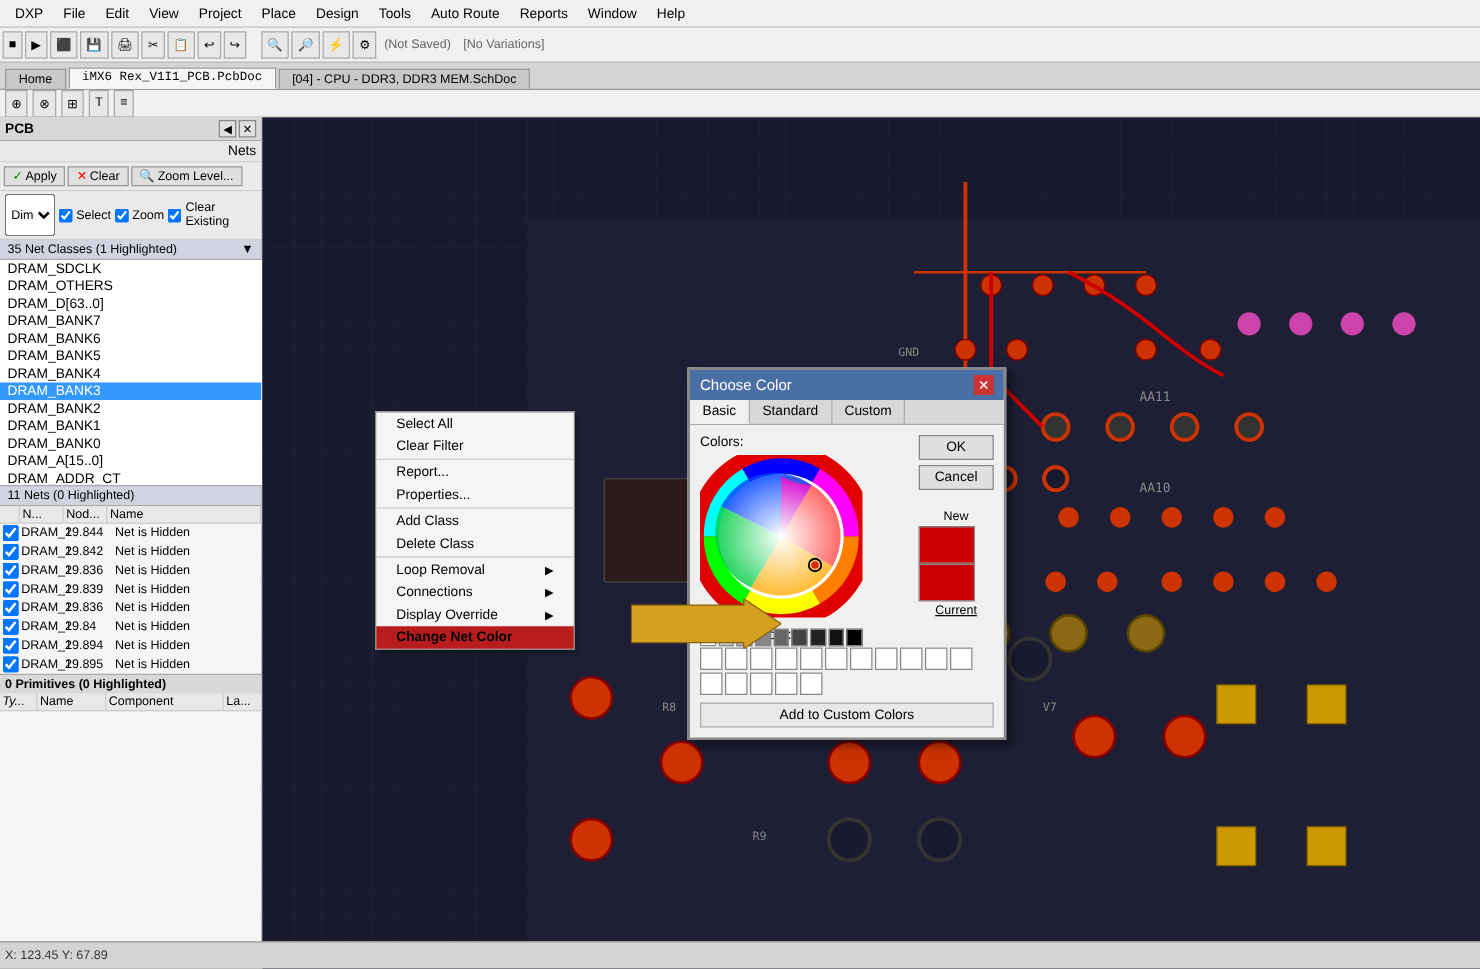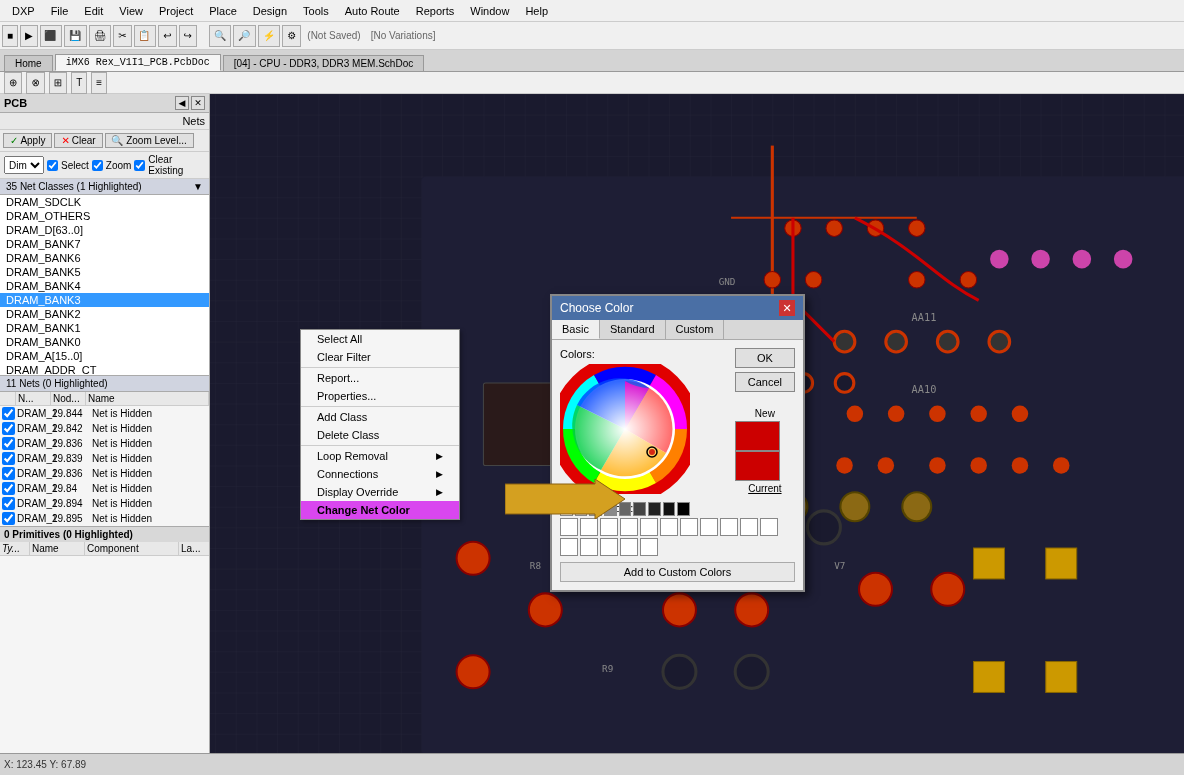--- a/index.html
+++ b/index.html
@@ -20,38 +20,38 @@
 
     
     .main-layout { display: flex; height: calc(775px - 22px - 28px - 22px - 22px); }
 
     
     .left-panel { width: 210px; background: #f5f5f5; border-right: 1px solid #aaa; display: flex; flex-direction: column; flex-shrink: 0; }
     .panel-header { background: #d8d8d8; border-bottom: 1px solid #aaa; padding: 2px 4px; font-size: 11px; font-weight: bold; display: flex; align-items: center; justify-content: space-between; }
     .panel-controls { display: flex; gap: 2px; padding: 3px; background: #ebebeb; border-bottom: 1px solid #ccc; }
     .btn-small { padding: 1px 6px; background: #e0e0e0; border: 1px solid #999; cursor: pointer; font-size: 10px; display: flex; align-items: center; gap: 2px; }
     .filter-row { display: flex; align-items: center; gap: 3px; padding: 2px 4px; background: #ebebeb; border-bottom: 1px solid #ccc; font-size: 10px; }
-    .filter-row select { font-size: 10px; height: 18px; }
+    .filter-row select { font-size: 10px; height: 34px; }
     .filter-row input[type=checkbox] { width: 11px; height: 11px; }
     .nets-list { flex: 1; overflow-y: auto; background: #fff; }
     .net-item { padding: 1px 6px; cursor: pointer; font-size: 11px; white-space: nowrap; }
     .net-item.selected { background: #3399ff; color: white; }
 
     .bottom-panel { border-top: 1px solid #aaa; }
     .bottom-header { background: #d8d8d8; padding: 2px 4px; font-size: 10px; font-weight: bold; }
 
     
     .pcb-area { flex: 1; background: #1a1a2e; overflow: hidden; position: relative; }
 
     
     .context-menu { position: absolute; top: 235px; left: 90px; background: #f5f5f5; border: 1px solid #888; box-shadow: 2px 2px 4px rgba(0,0,0,0.3); z-index: 100; min-width: 160px; }
     .ctx-item { padding: 3px 16px; cursor: pointer; font-size: 11px; white-space: nowrap; display: flex; align-items: center; justify-content: space-between; }
     .ctx-arrow { font-size: 9px; margin-left: 10px; }
     .ctx-separator { border-top: 1px solid #ccc; margin: 1px 0; }
-    .ctx-item.change-net-color { background: #d946ef; color: #000; font-weight: bold; }
+    .ctx-item.change-net-color { background: #b91c1c; color: #000; font-weight: bold; }
     .dialog { position: absolute; top: 200px; left: 340px; width: 255px; background: #f0f0f0; border: 2px solid #888; box-shadow: 4px 4px 8px rgba(0,0,0,0.5); pointer-events: all; }
     .dialog-titlebar { background: #4a6fa5; color: white; padding: 4px 8px; font-size: 12px; display: flex; justify-content: space-between; align-items: center; }
     .dialog-close { background: #cc3333; color: white; border: none; width: 16px; height: 16px; cursor: pointer; font-size: 11px; display: flex; align-items: center; justify-content: center; }
     .dialog-tabs { display: flex; background: #d8d8d8; border-bottom: 1px solid #aaa; }
     .dialog-tab { padding: 3px 10px; cursor: pointer; font-size: 11px; border-right: 1px solid #aaa; }
     .dialog-tab.active { background: #f0f0f0; border-bottom: 1px solid #f0f0f0; }
     .dialog-body { padding: 8px; display: flex; gap: 8px; }
     .color-wheel-area { flex: 1; }
     .colors-label { font-size: 11px; margin-bottom: 4px; }
 

